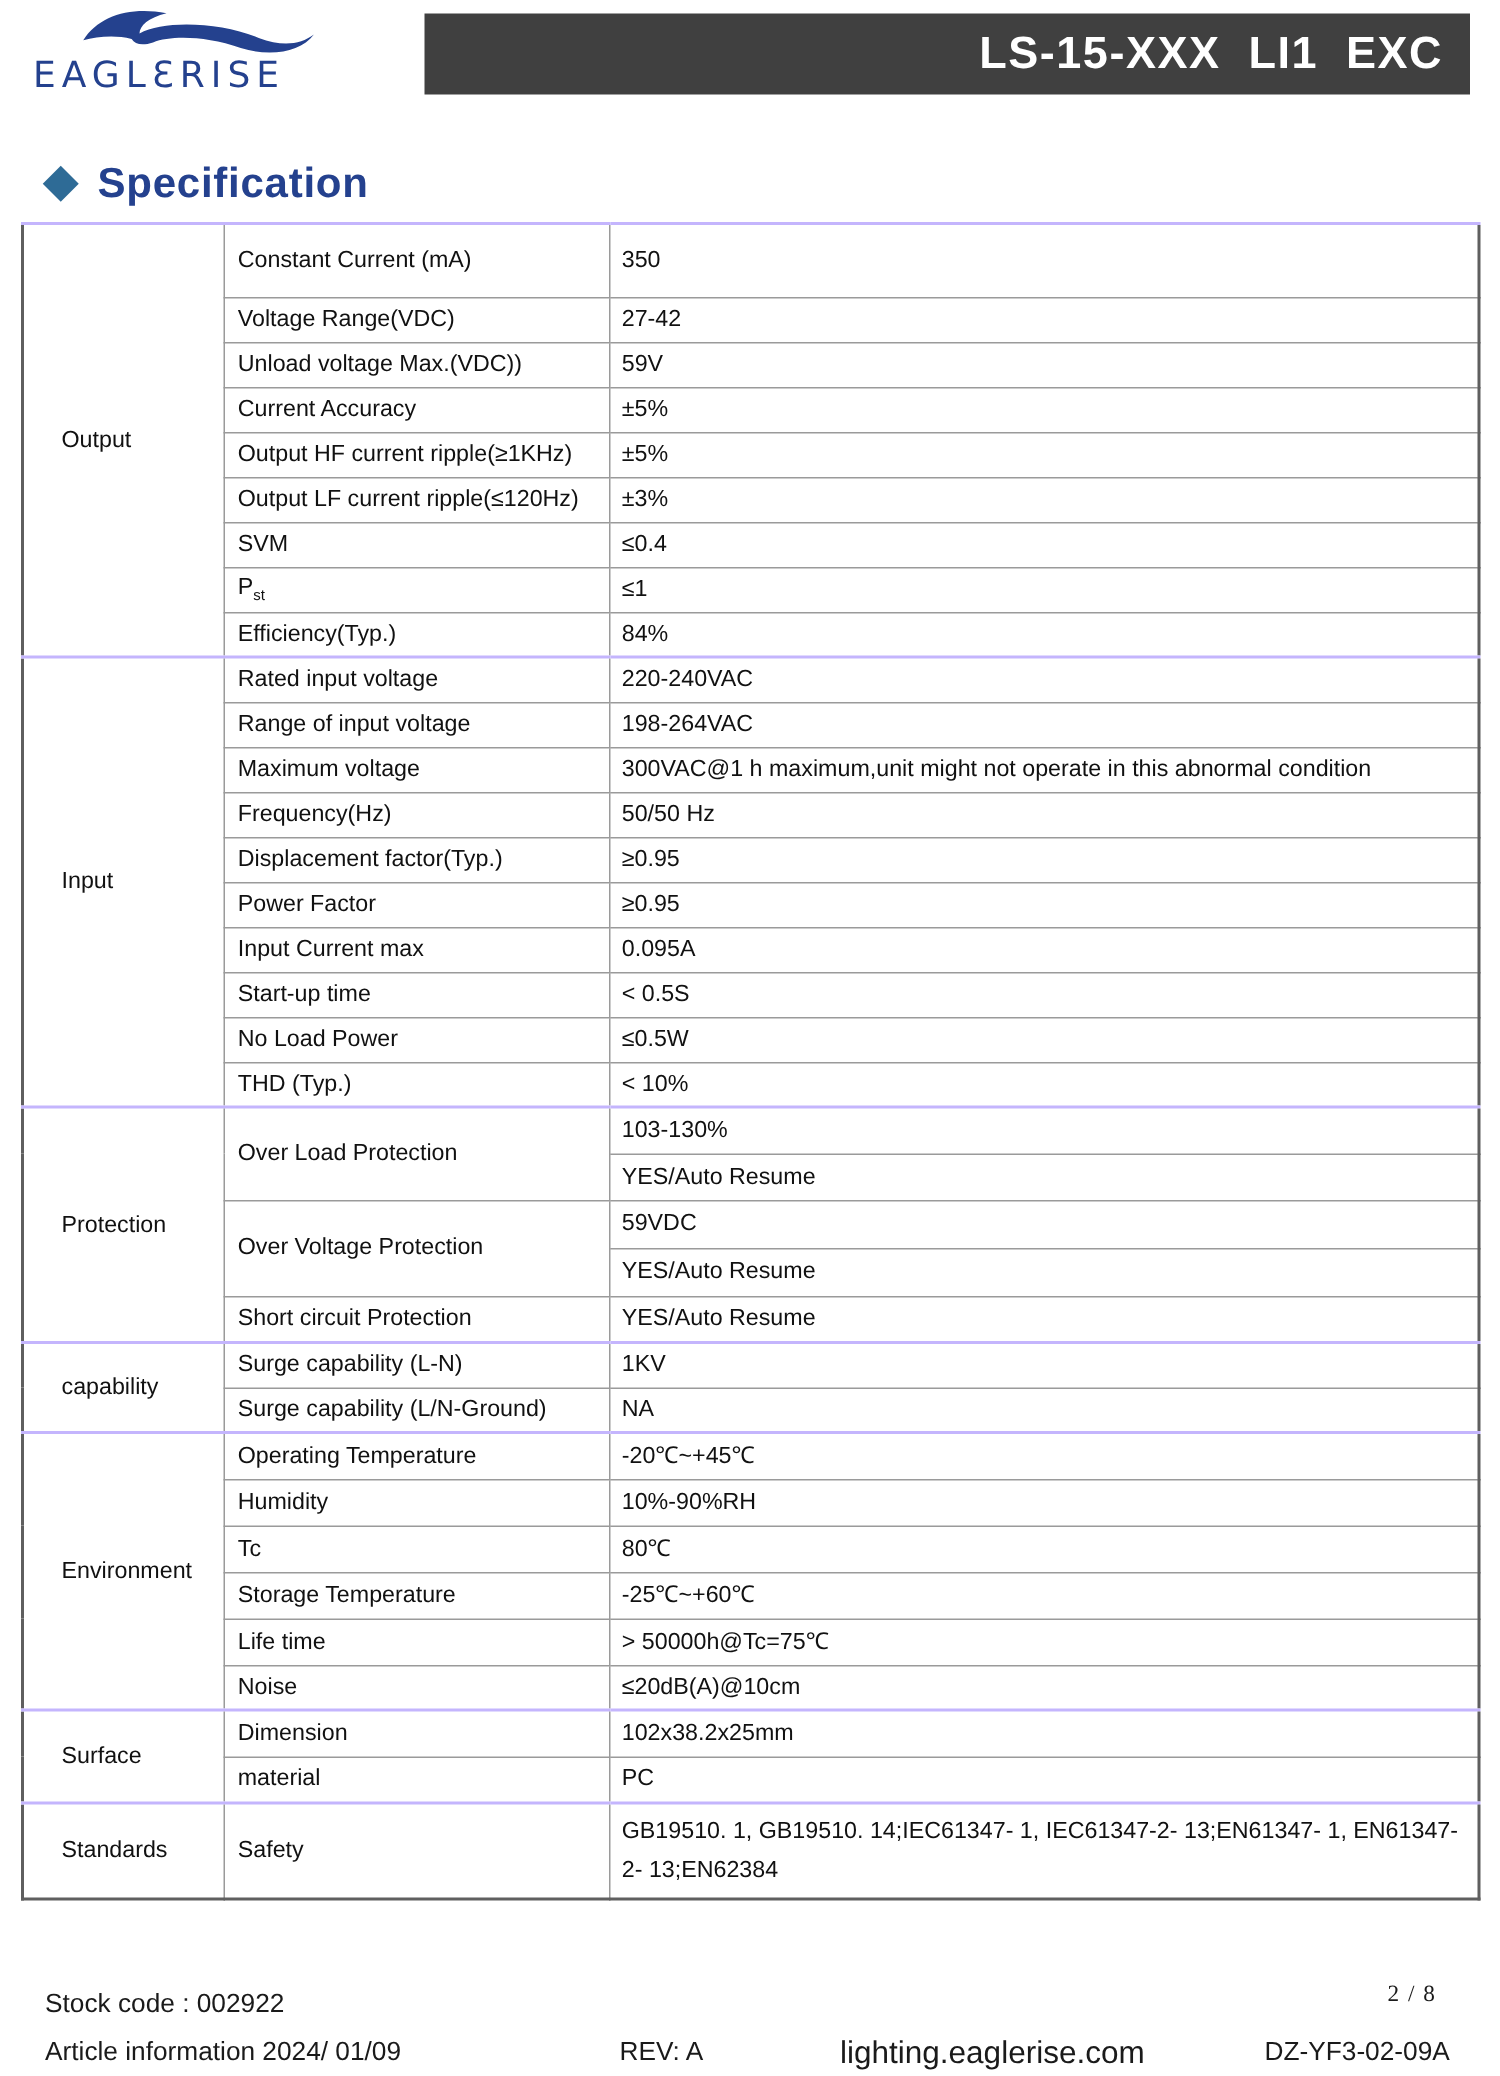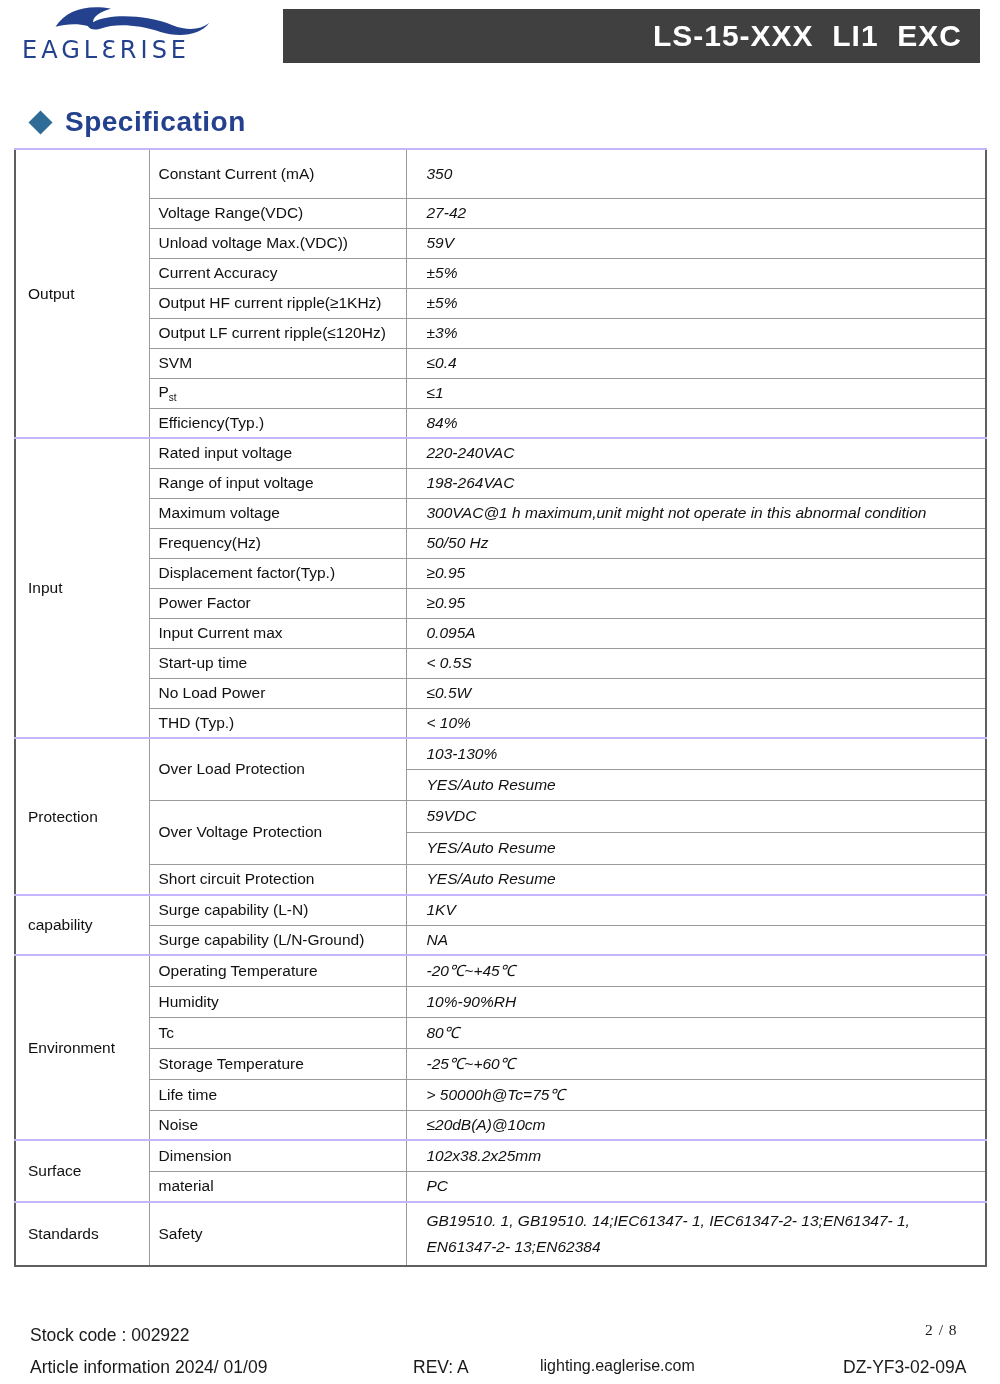--- a/index.html
+++ b/index.html
@@ -37,32 +37,32 @@
     position:absolute; left:14px; top:148px; width:971px;
     border-collapse:collapse; table-layout:fixed;
     border:2px solid #5f5f5f;
   }
   table.spec td {
     border:1px solid #9a9a9a;
     font-size:15.5px; color:#111111;
     vertical-align:middle;
     overflow:hidden;
   }
-  td.sec-label { padding-left:12px; }
+  td.sec-label { padding-left:25px; }
   td.row-label { padding-left:9px; }
-  td.row-value { padding-left:20px; padding-right:10px; line-height:26px;font-style:italic; }
+  td.row-value { padding-left:8px; padding-right:10px; line-height:26px; }
   tr.section-start td { border-top:2px solid #c4b5fd; }
   sub.pst-sub { font-size:10px; }
 
   
   .f-stock   { position:absolute; left:30px;  top:1325px; font-size:17.5px; color:#1a1a1a; }
   .f-page    { position:absolute; left:925px; top:1321px; font-family:"Liberation Serif", serif; font-size:15.5px; color:#1a1a1a; letter-spacing:1px; }
   .f-article { position:absolute; left:30px;  top:1357px; font-size:17.5px; color:#1a1a1a; }
   .f-rev     { position:absolute; left:413px; top:1357px; font-size:17.5px; color:#1a1a1a; }
-  .f-web     { position:absolute; left:540px; top:1357px; font-size:16px; color:#1a1a1a; }
+  .f-web     { position:absolute; left:560px; top:1357px; font-size:21px; color:#1a1a1a; }
   .f-doc     { position:absolute; left:843px; top:1357px; font-size:17.5px; color:#1a1a1a; }
 </style>
 </head>
 <body>
 
 <div class="logo">
   <svg width="165" height="36" viewBox="0 0 220 46">
     <path fill="#24418E" d="M10,32 C24,10 52,2 84,8
       C68,12 60,19 60,26
       C82,14 132,16 166,30

